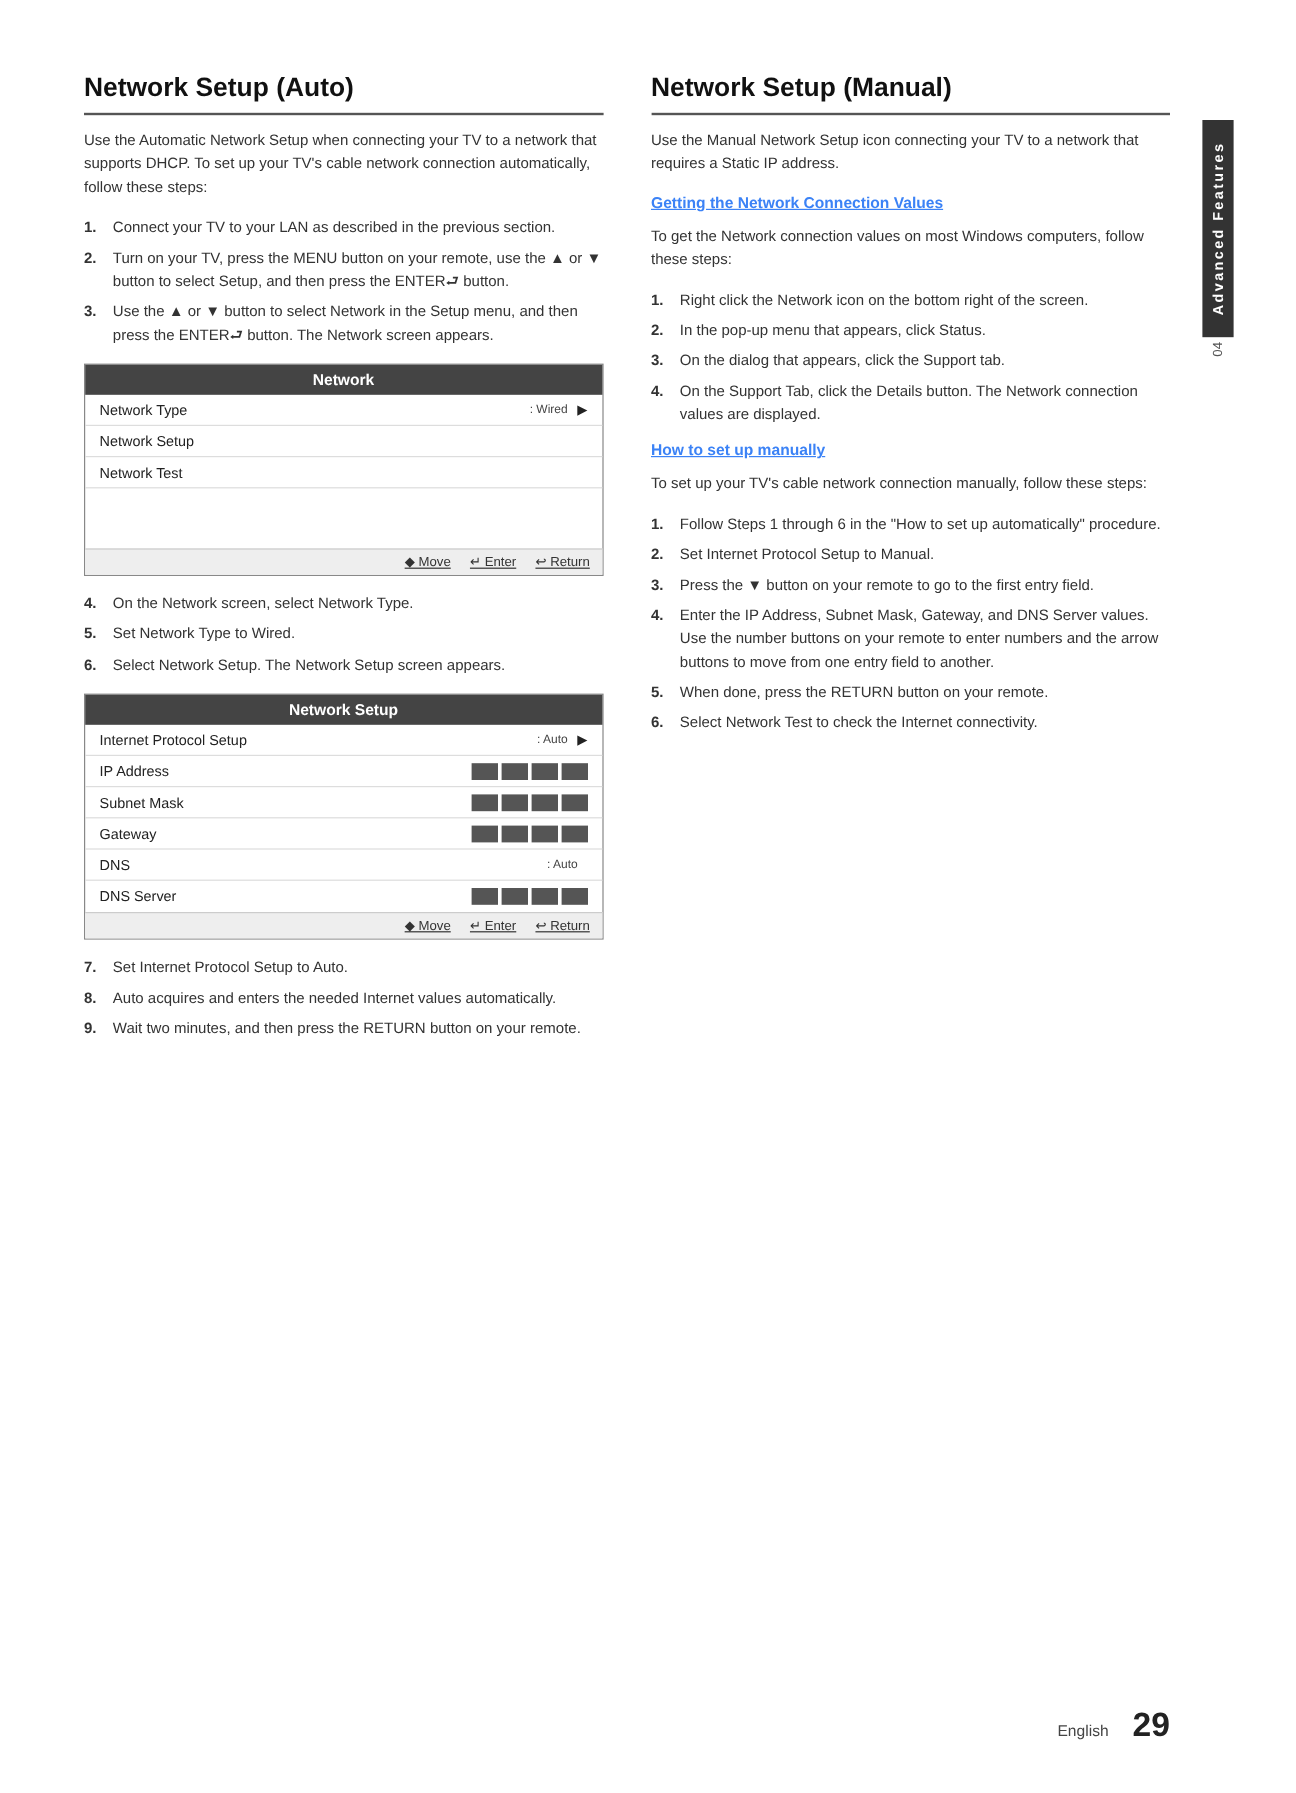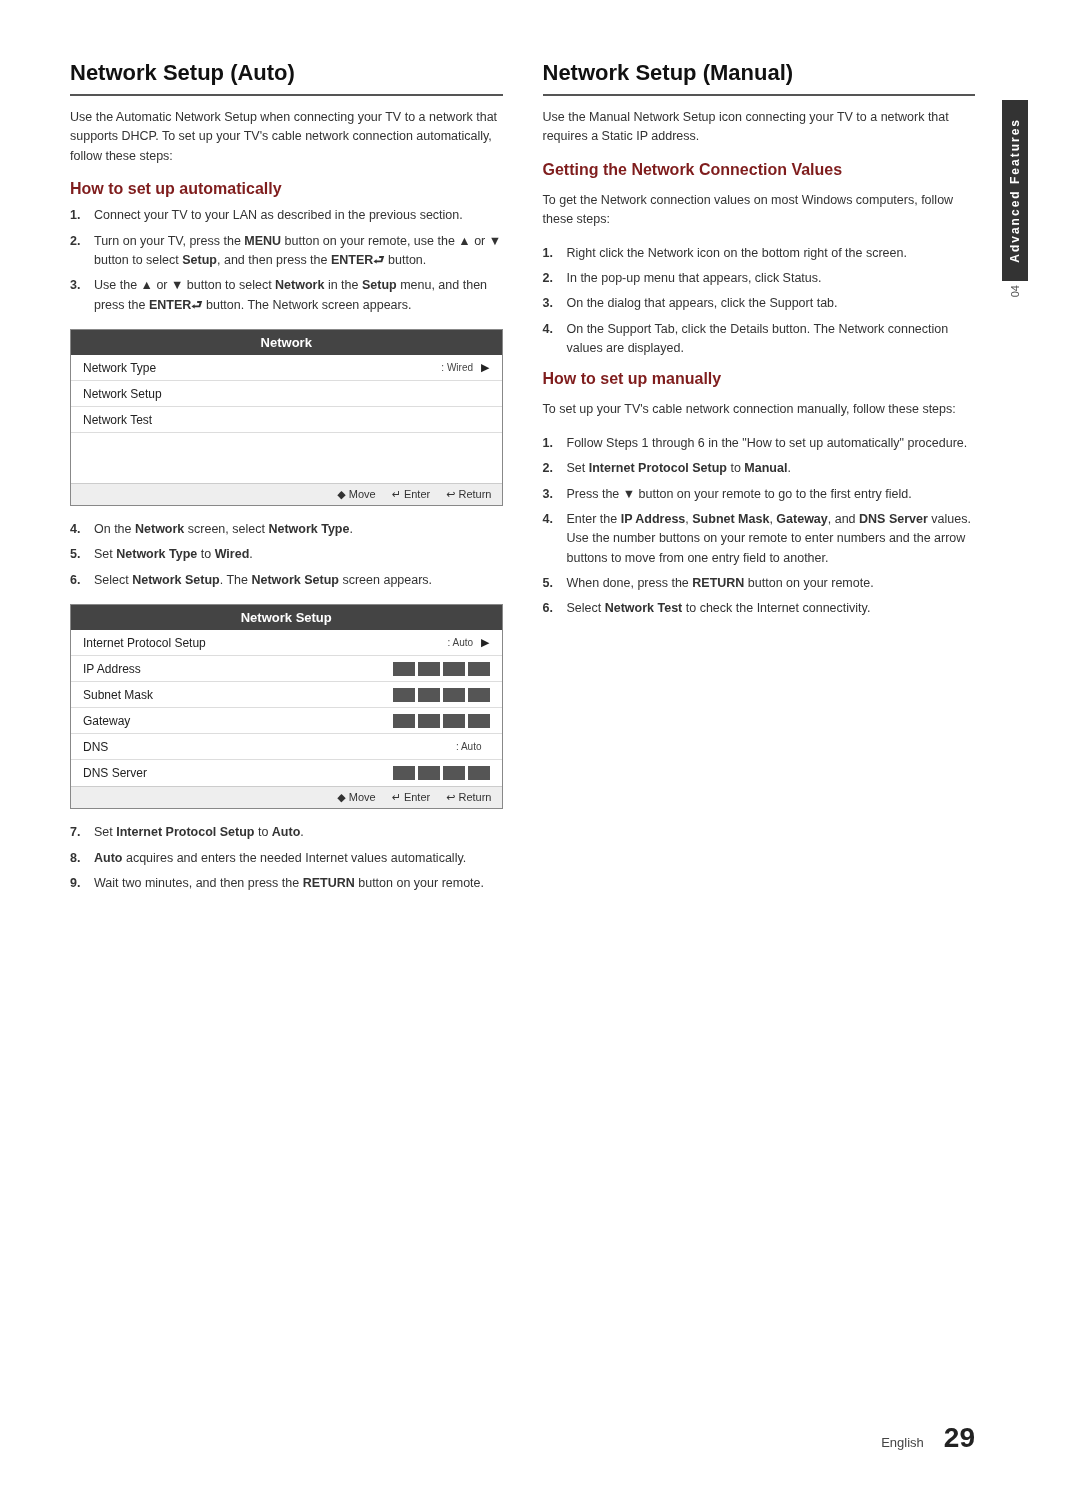--- a/index.html
+++ b/index.html
@@ -53,25 +53,26 @@
 
     .intro-text {
       font-size: 12.5px;
       line-height: 1.55;
       color: #333;
       margin-bottom: 14px;
       margin-top: 12px;
     }
 
     .subsection-heading {
-      font-size: 16px;
-      font-weight: bold;
-      color: #7f1d1d;
+      font-size: 13px;
+      font-weight: bold;
+      color: #3b82f6;
       margin-bottom: 8px;
       margin-top: 4px;
+      text-decoration: underline;
     }
 
     .numbered-list {
       list-style: none;
       padding: 0;
       margin: 0 0 12px 0;
     }
 
     .numbered-list li {
       display: flex;
@@ -86,21 +87,21 @@
       font-weight: bold;
       min-width: 18px;
       flex-shrink: 0;
     }
 
     .numbered-list li .text {
       flex: 1;
     }
 
     b, strong {
-      font-weight: bold;
+      font-weight: normal;
     }
 
     
     .ui-box {
       border: 1px solid #888;
       margin: 14px 0;
       background: #fff;
     }
 
     .ui-box-header {
@@ -166,20 +167,21 @@
       padding: 4px 10px;
       font-size: 11px;
       color: #333;
       border-top: 1px solid #ccc;
     }
 
     .ui-footer span {
       display: flex;
       align-items: center;
       gap: 3px;
+      text-decoration: underline;
     }
 
     
     .page-footer {
       position: absolute;
       bottom: 40px;
       right: 60px;
       display: flex;
       align-items: baseline;
       gap: 20px;
@@ -240,21 +242,20 @@
 <body>
 
 <div class="page-wrapper">
 
   <div class="content-area">
 
     <div class="left-col">
       <h1 class="section-title">Network Setup (Auto)</h1>
       <p class="intro-text">Use the Automatic Network Setup when connecting your TV to a network that supports DHCP. To set up your TV's cable network connection automatically, follow these steps:</p>
 
-      <div class="subsection-heading">How to set up automatically</div>
 
       <ol class="numbered-list">
         <li>
           <span class="num">1.</span>
           <span class="text">Connect your TV to your LAN as described in the previous section.</span>
         </li>
         <li>
           <span class="num">2.</span>
           <span class="text">Turn on your TV, press the <b>MENU</b> button on your remote, use the ▲ or ▼ button to select <b>Setup</b>, and then press the <b>ENTER⮐</b> button.</span>
         </li>

